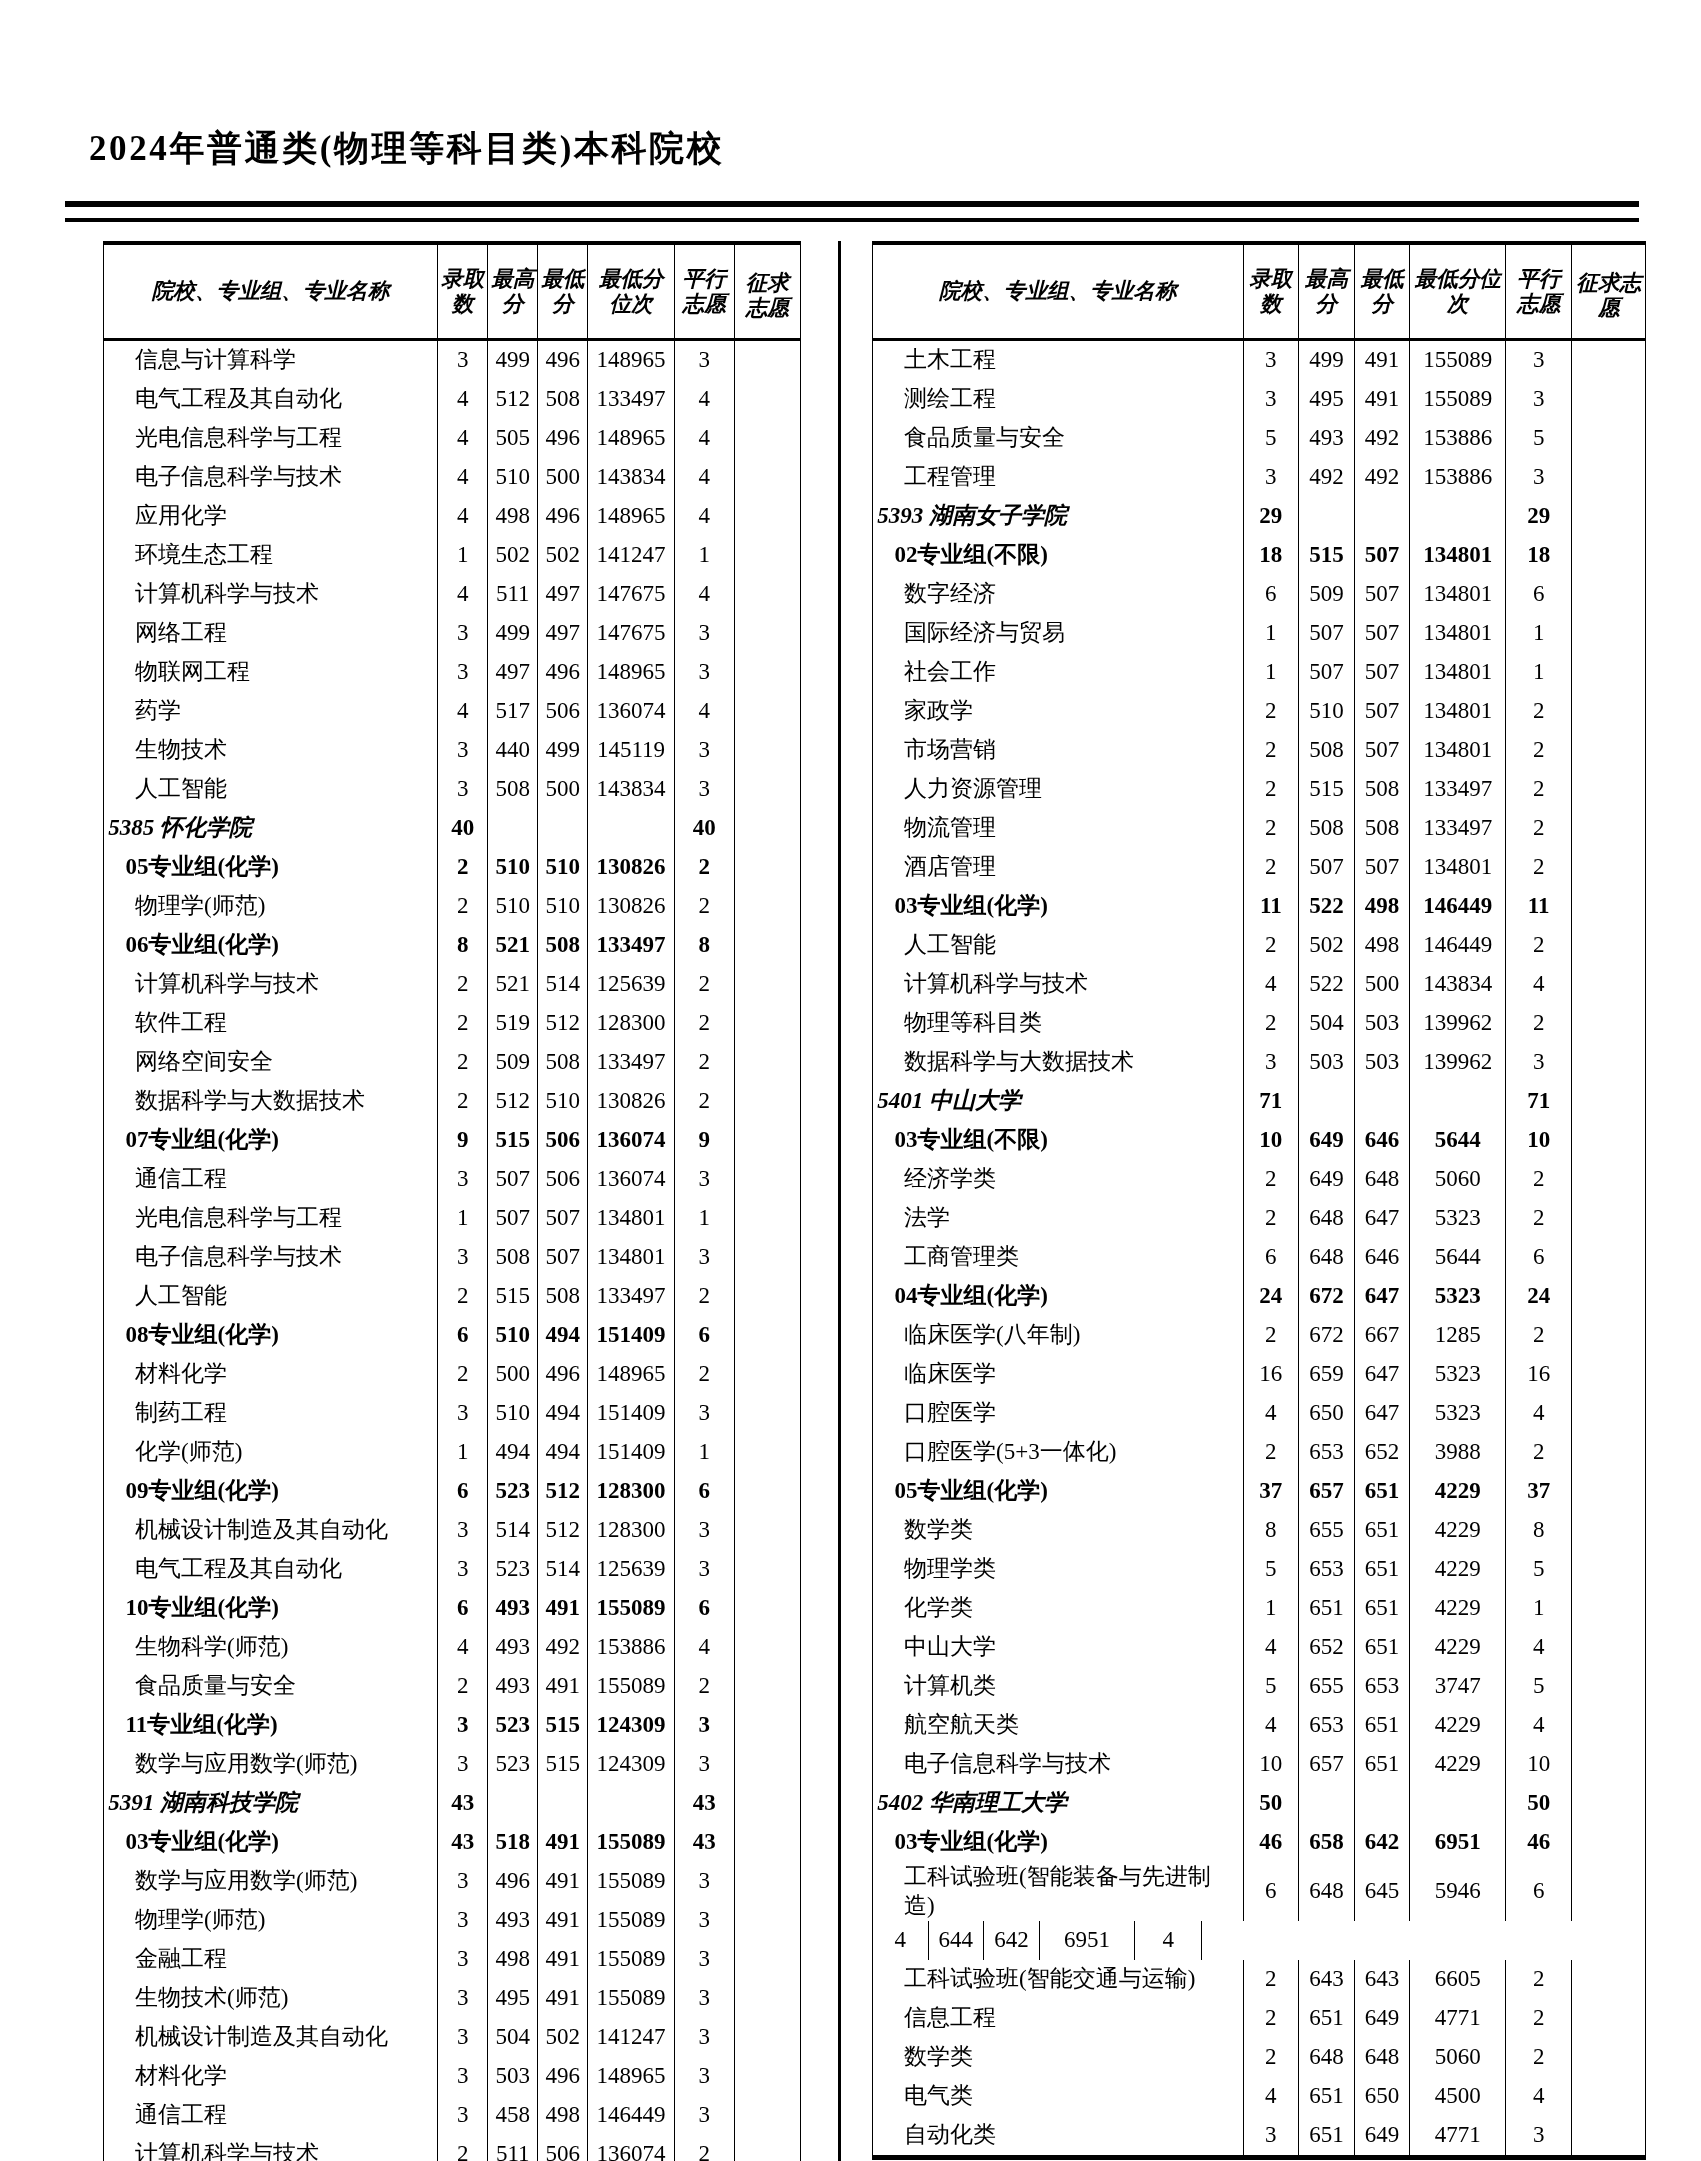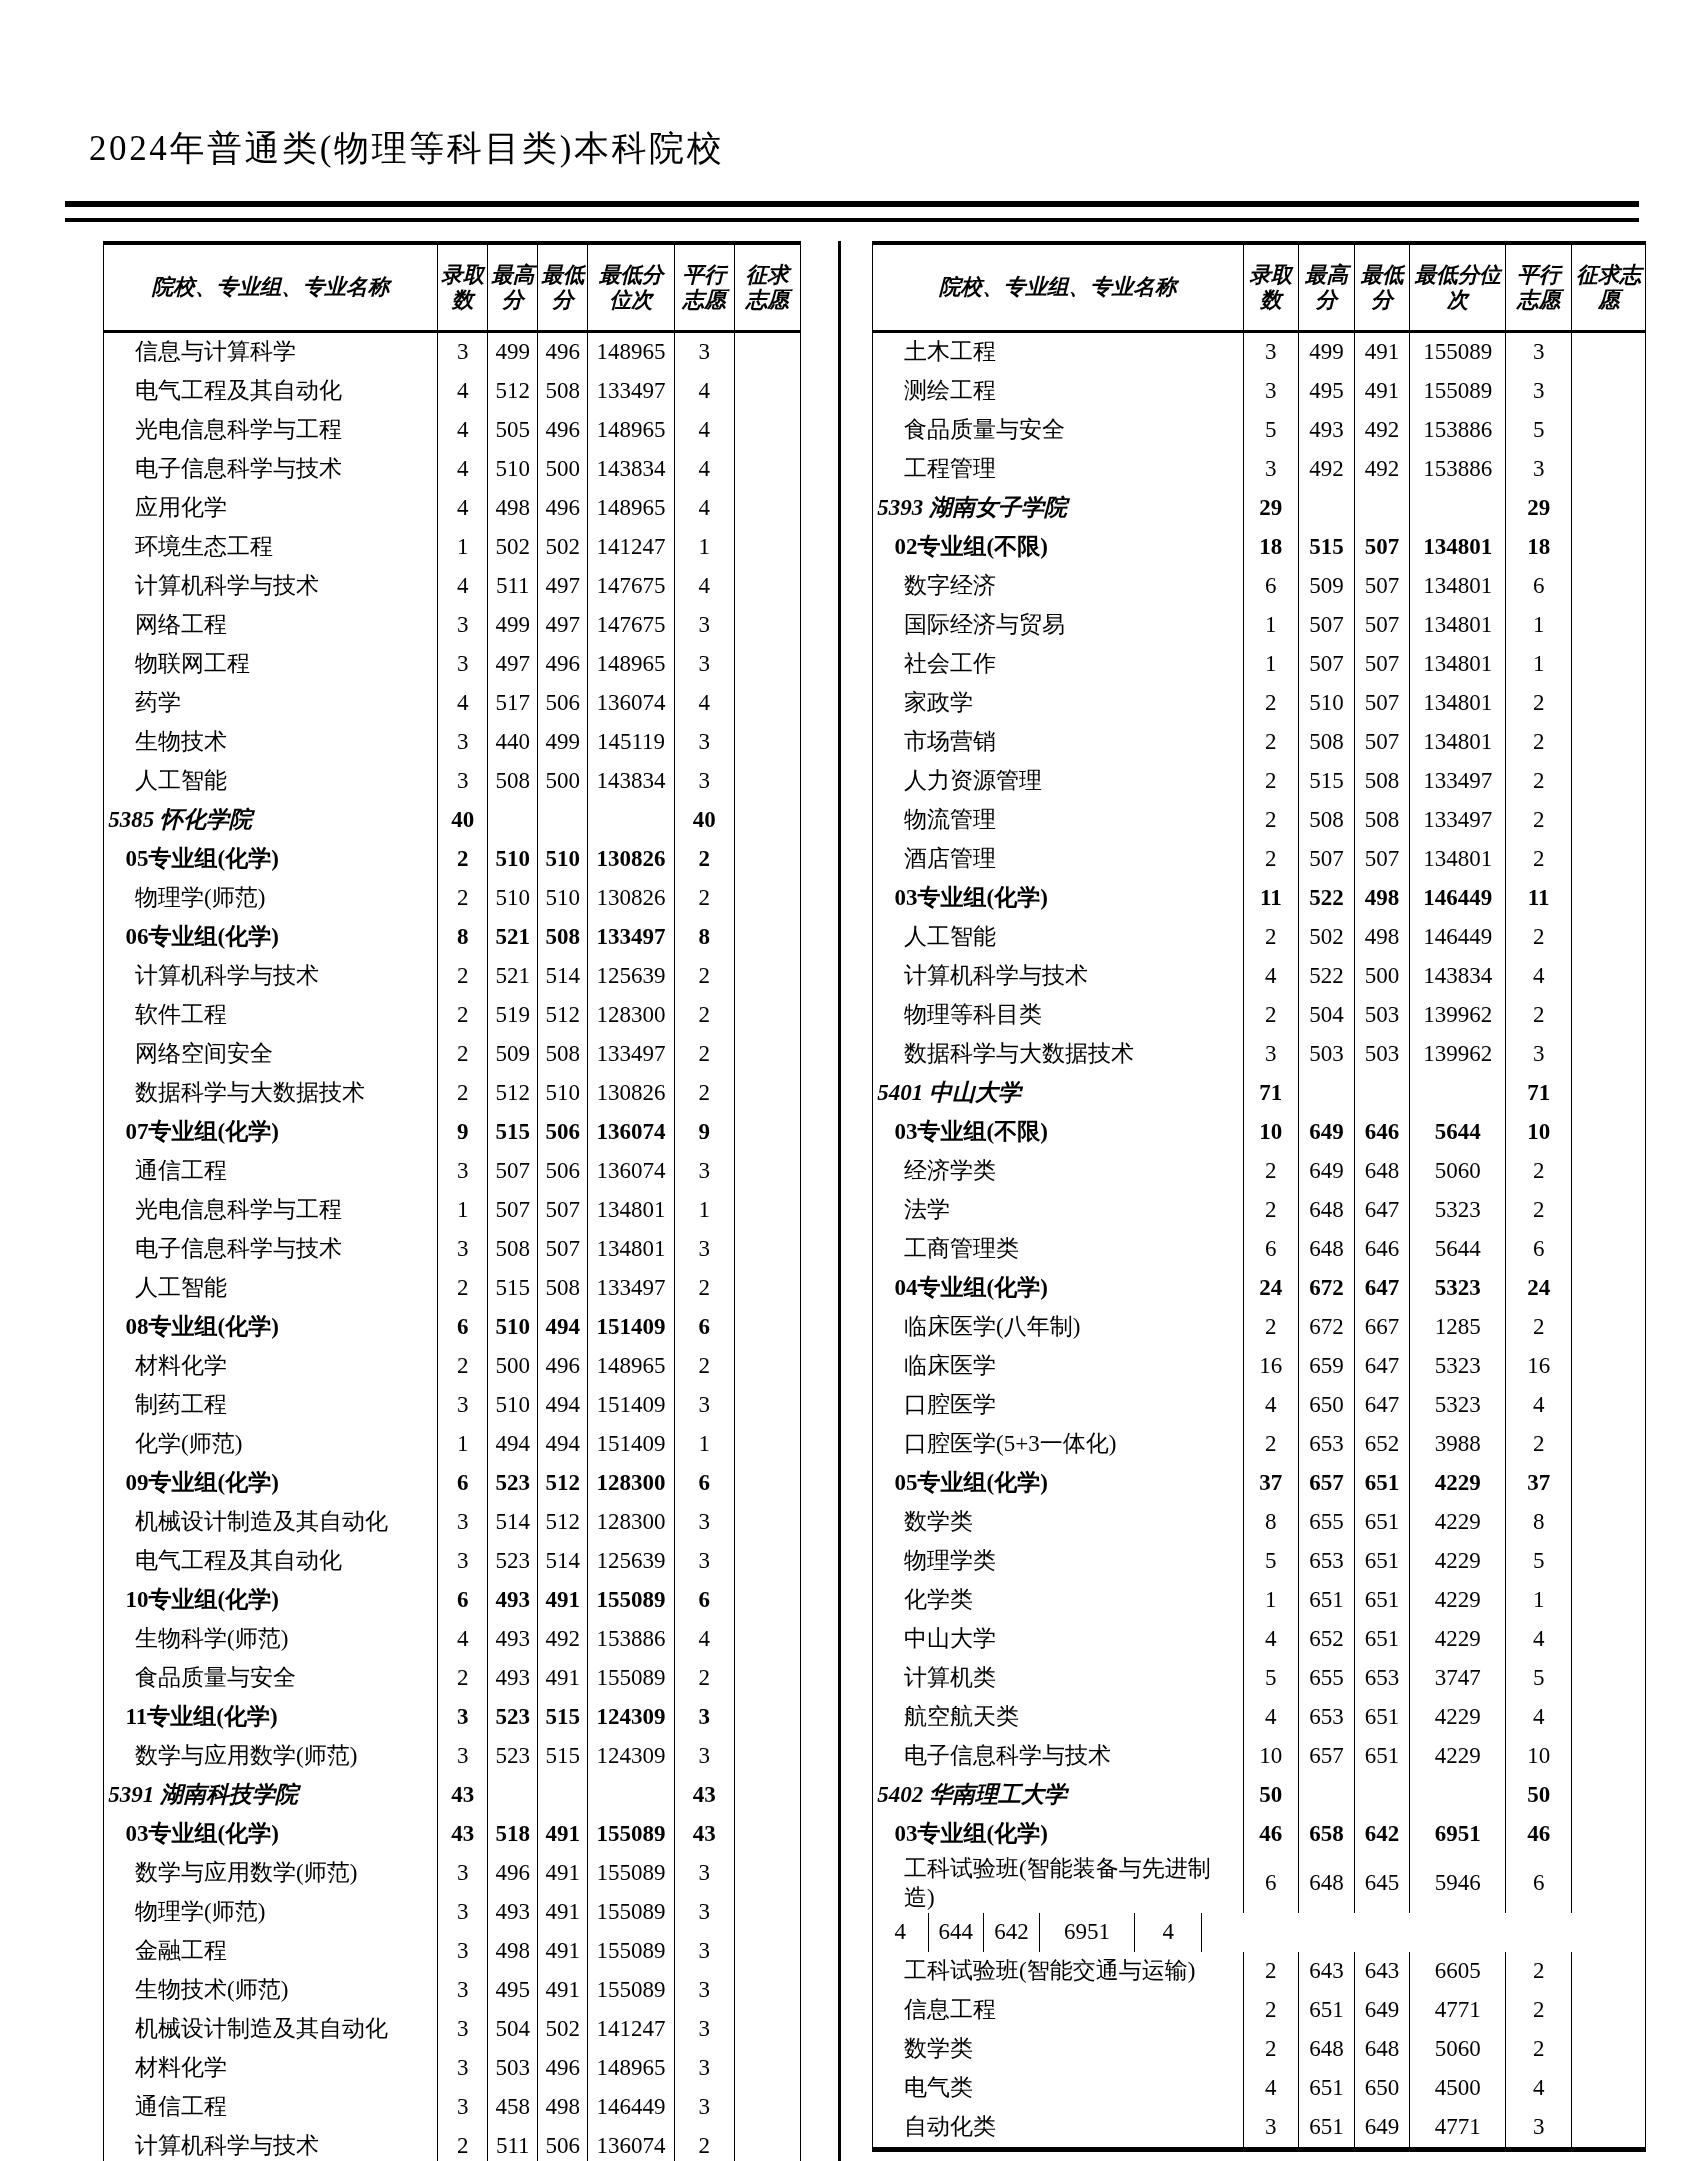--- a/index.html
+++ b/index.html
@@ -6,21 +6,21 @@
   .page{
     position:relative;
     width:1701px;height:2541px;
     background:#ffffff;
     color:#000;
     font-family:"Liberation Serif","DejaVu Serif",serif;
     overflow:hidden;
   }
   .page-title{
     position:absolute;left:89px;top:125px;
-    font-size:35px;font-weight:normal;letter-spacing:2.6px;
+    font-size:35px;font-weight:bold;letter-spacing:2.6px;
     white-space:nowrap;
   }
   .rule{position:absolute;left:65px;width:1574px;background:#000;}
   .rule-1{top:201px;height:5.6px;}
   .rule-2{top:218px;height:3.9px;}
 
   .btable{
     position:absolute;top:241px;
     border:1.7px solid #000;
     border-top-width:4.8px;
@@ -37,21 +37,21 @@
 
   .hrow{display:flex;align-items:stretch;border-bottom:3.5px solid #000;font-style:italic;}
   .hcell{
     display:flex;align-items:center;justify-content:center;
     text-align:center;min-height:85px;
     font-weight:bold;font-size:21.6px;line-height:1.12;
     border-right:1.7px solid #000;
     box-sizing:border-box;
     padding:2.6px 0.9px;
   }
-  .hcell:last-child{border-right:none;}
+  .hcell:last-child{border-right:none;margin-top:8px;}
 
   .row{display:flex;align-items:stretch;min-height:39px;}
   .cell{
     display:flex;align-items:center;
     border-right:1.7px solid #000;
     box-sizing:border-box;
     font-size:23px;line-height:1.25;
     padding:0.9px 1.7px;
   }
   .cell:last-child{border-right:none;}

